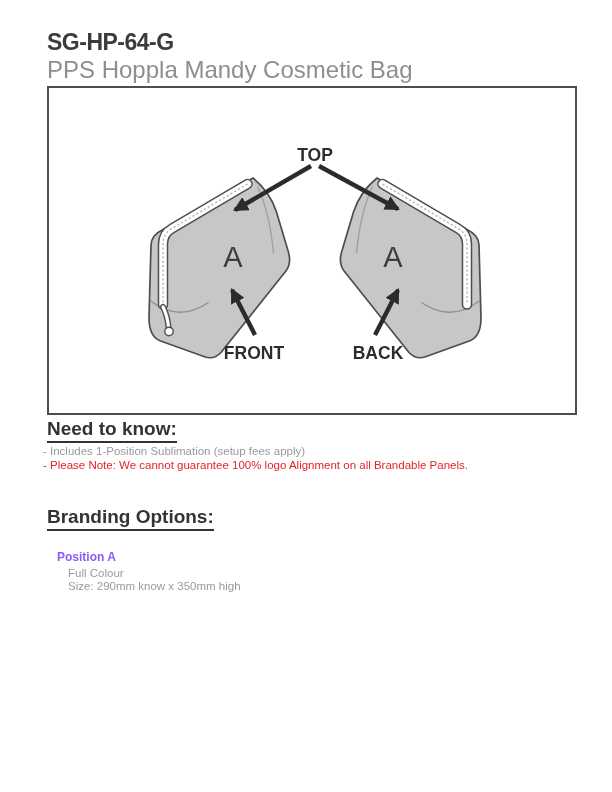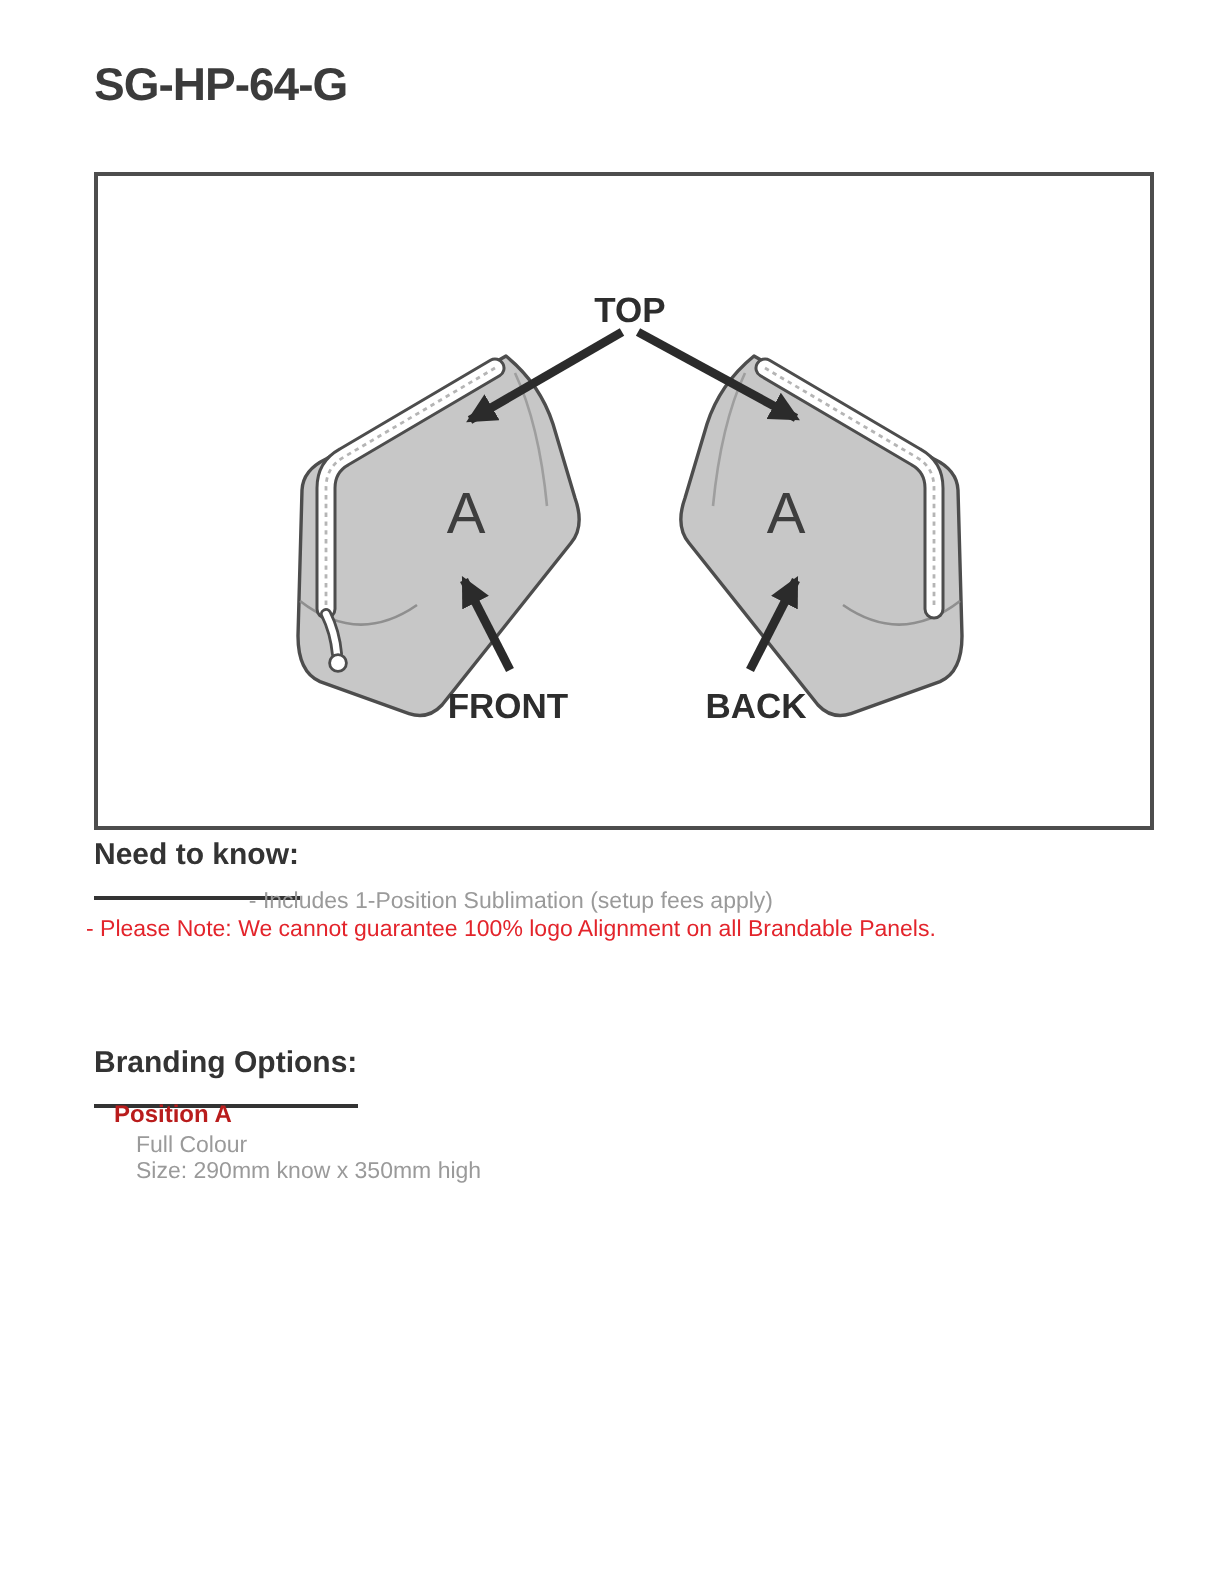--- a/index.html
+++ b/index.html
@@ -33,65 +33,66 @@
   .diagram-box {
     position: absolute;
     left: 47px; top: 86px;
     width: 530px; height: 329px;
     border: 2px solid #4d4d4d;
     box-sizing: border-box;
     background: #ffffff;
   }
   .section-heading {
     display: inline-block;
-    font-size: 15px;
+    font-size: 19px;
     font-weight: bold;
     color: #333333;
     line-height: 1;
     border-bottom: 2.5px solid #333333;
-    padding-bottom: 13px;
+    padding-bottom: 3px;
     white-space: nowrap;
   }
   .need-heading-wrap  { position: absolute; left: 47px; top: 419px; }
   .notes {
     position: absolute;
     left: 43px; top: 445px;
     font-size: 11.5px;
     line-height: 13.5px;
     white-space: nowrap;
   }
-  .note-gray { color: #9a9a9a; text-align: center; }
+  .note-gray { color: #9a9a9a; }
   .note-red  { color: #e3242b; text-align: right; }
-  .branding-heading-wrap { position: absolute; left: 47px; top: 523px; }
+  .branding-heading-wrap { position: absolute; left: 47px; top: 507px; }
   .position-title {
     position: absolute;
     left: 57px; top: 551px;
     font-size: 12px;
     font-weight: bold;
-    color: #b91c1c;
+    color: #8b5cf6;
     line-height: 1;
     white-space: nowrap;
   }
   .branding-lines {
     position: absolute;
     left: 57px; top: 567px;
     font-size: 11.5px;
     line-height: 13.4px;
     color: #9a9a9a;
     white-space: nowrap;
   }
   .branding-lines .cont { padding-left: 11px; }
   svg text { font-family: "Liberation Sans", sans-serif; }
 </style>
 </head>
 <body>
 
 <div class="page">
 
   <div class="title">SG-HP-64-G</div>
+  <div class="subtitle">PPS Hoppla Mandy Cosmetic Bag</div>
 
   <div class="diagram-box">
     <svg width="526" height="325" viewBox="47 86 526 325" xmlns="http://www.w3.org/2000/svg">
       <defs>
         <marker id="ah" viewBox="0 0 10 10" refX="8.5" refY="5" markerWidth="3.4" markerHeight="3.4" orient="auto-start-reverse">
           <path d="M0 0 L10 5 L0 10 Z" fill="#2b2b2b"></path>
         </marker>
         <g id="bag">
           <path d="M251 176 C262 185 270 196 274.5 210 L285.5 247 Q290.5 261 283.5 269.5 L219 350.5 Q212 358 202.5 354.8 L158 338.8 Q147 334 147 316 L149 243 Q149.5 233 161 227.5 Z" fill="#c7c7c7" stroke="#4d4d4d" stroke-width="1.7" stroke-linejoin="round"></path>
           <path d="M148 298.5 Q177 321 206.5 300.5" fill="none" stroke="#8f8f8f" stroke-width="1.3"></path>

